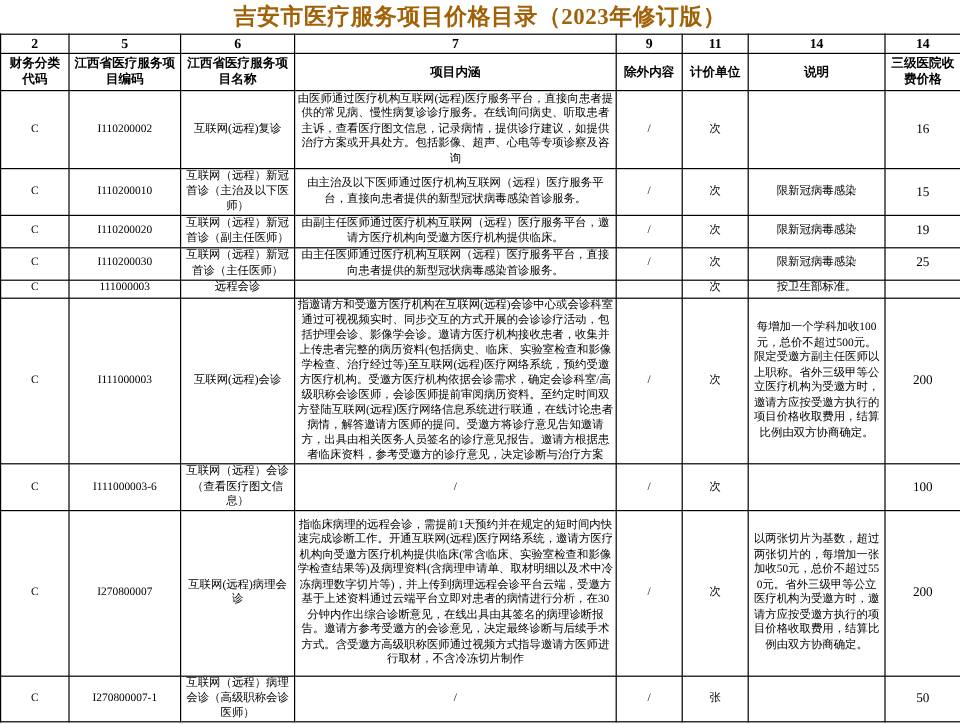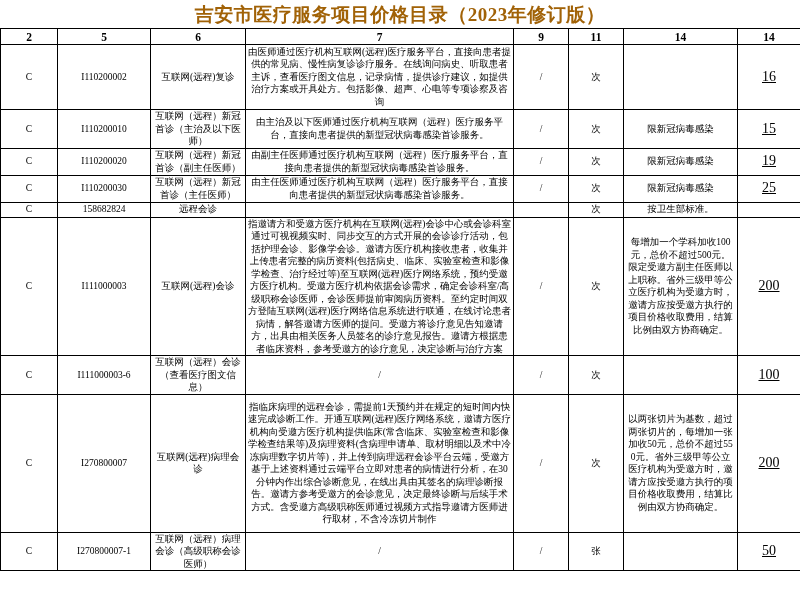--- a/index.html
+++ b/index.html
@@ -60,21 +60,21 @@
   
   tbody tr:nth-child(1) td { height: 64px; margin-top: 38px; }
   tbody tr:nth-child(2) td { height: 35px; }
   tbody tr:nth-child(3) td { height: 26px; }
   tbody tr:nth-child(4) td { height: 26px; }
   tbody tr:nth-child(5) td { height: 14px; }
   tbody tr:nth-child(6) td { height: 133px; }
   tbody tr:nth-child(7) td { height: 35px; }
   tbody tr:nth-child(8) td { height: 137px; }
   tbody tr:nth-child(9) td { height: 36px; }
-  td.price-cell { font-size: 14px; text-decoration: underline; }
+  td.price-cell { font-size: 11px; }
 </style>
 </head>
 <body>
 
 <div class="page">
   <div class="title" style="color: #a16207; font-family: Liberation Serif, serif;">吉安市医疗服务项目价格目录（2023年修订版）</div>
   <table class="price-table">
     <colgroup>
       <col class="c1">
         <col class="c2">
@@ -89,20 +89,30 @@
       <tr class="num-row">
           <th>2</th>
           <th>5</th>
           <th>6</th>
           <th>7</th>
           <th>9</th>
           <th>11</th>
           <th>14</th>
           <th>14</th>
         </tr>
+      <tr class="label-row">
+          <th>财务分类代码</th>
+          <th>江西省医疗服务项目编码</th>
+          <th>江西省医疗服务项目名称</th>
+          <th>项目内涵</th>
+          <th>除外内容</th>
+          <th>计价单位</th>
+          <th>说明</th>
+          <th>三级医院收费价格</th>
+        </tr>
     </thead>
     <tbody>
         <tr>
           <td>C</td>
           <td>I110200002</td>
           <td>互联网(远程)复诊</td>
           <td>由医师通过医疗机构互联网(远程)医疗服务平台，直接向患者提供的常见病、慢性病复诊诊疗服务。在线询问病史、听取患者主诉，查看医疗图文信息，记录病情，提供诊疗建议，如提供治疗方案或开具处方。包括影像、超声、心电等专项诊察及咨询</td>
           <td>/</td>
           <td>次</td>
           <td></td>
@@ -115,39 +125,39 @@
           <td>由主治及以下医师通过医疗机构互联网（远程）医疗服务平台，直接向患者提供的新型冠状病毒感染首诊服务。</td>
           <td>/</td>
           <td>次</td>
           <td>限新冠病毒感染</td>
           <td class="price-cell">15</td>
         </tr>
         <tr>
           <td>C</td>
           <td>I110200020</td>
           <td>互联网（远程）新冠首诊（副主任医师）</td>
-          <td>由副主任医师通过医疗机构互联网（远程）医疗服务平台，直接向患者提供的新型冠状病毒感染首诊服务。</td>
+          <td>由副主任医师通过医疗机构互联网（远程）医疗服务平台，邀请方医疗机构向受邀方医疗机构提供临床。</td>
           <td>/</td>
           <td>次</td>
           <td>限新冠病毒感染</td>
           <td class="price-cell">19</td>
         </tr>
         <tr>
           <td>C</td>
           <td>I110200030</td>
           <td>互联网（远程）新冠首诊（主任医师）</td>
           <td>由主任医师通过医疗机构互联网（远程）医疗服务平台，直接向患者提供的新型冠状病毒感染首诊服务。</td>
           <td>/</td>
           <td>次</td>
           <td>限新冠病毒感染</td>
           <td class="price-cell">25</td>
         </tr>
         <tr>
           <td>C</td>
-          <td>158682824</td>
+          <td>111000003</td>
           <td>远程会诊</td>
           <td></td>
           <td></td>
           <td>次</td>
           <td>按卫生部标准。</td>
           <td class="price-cell"></td>
         </tr>
         <tr>
           <td>C</td>
           <td>I111000003</td>

